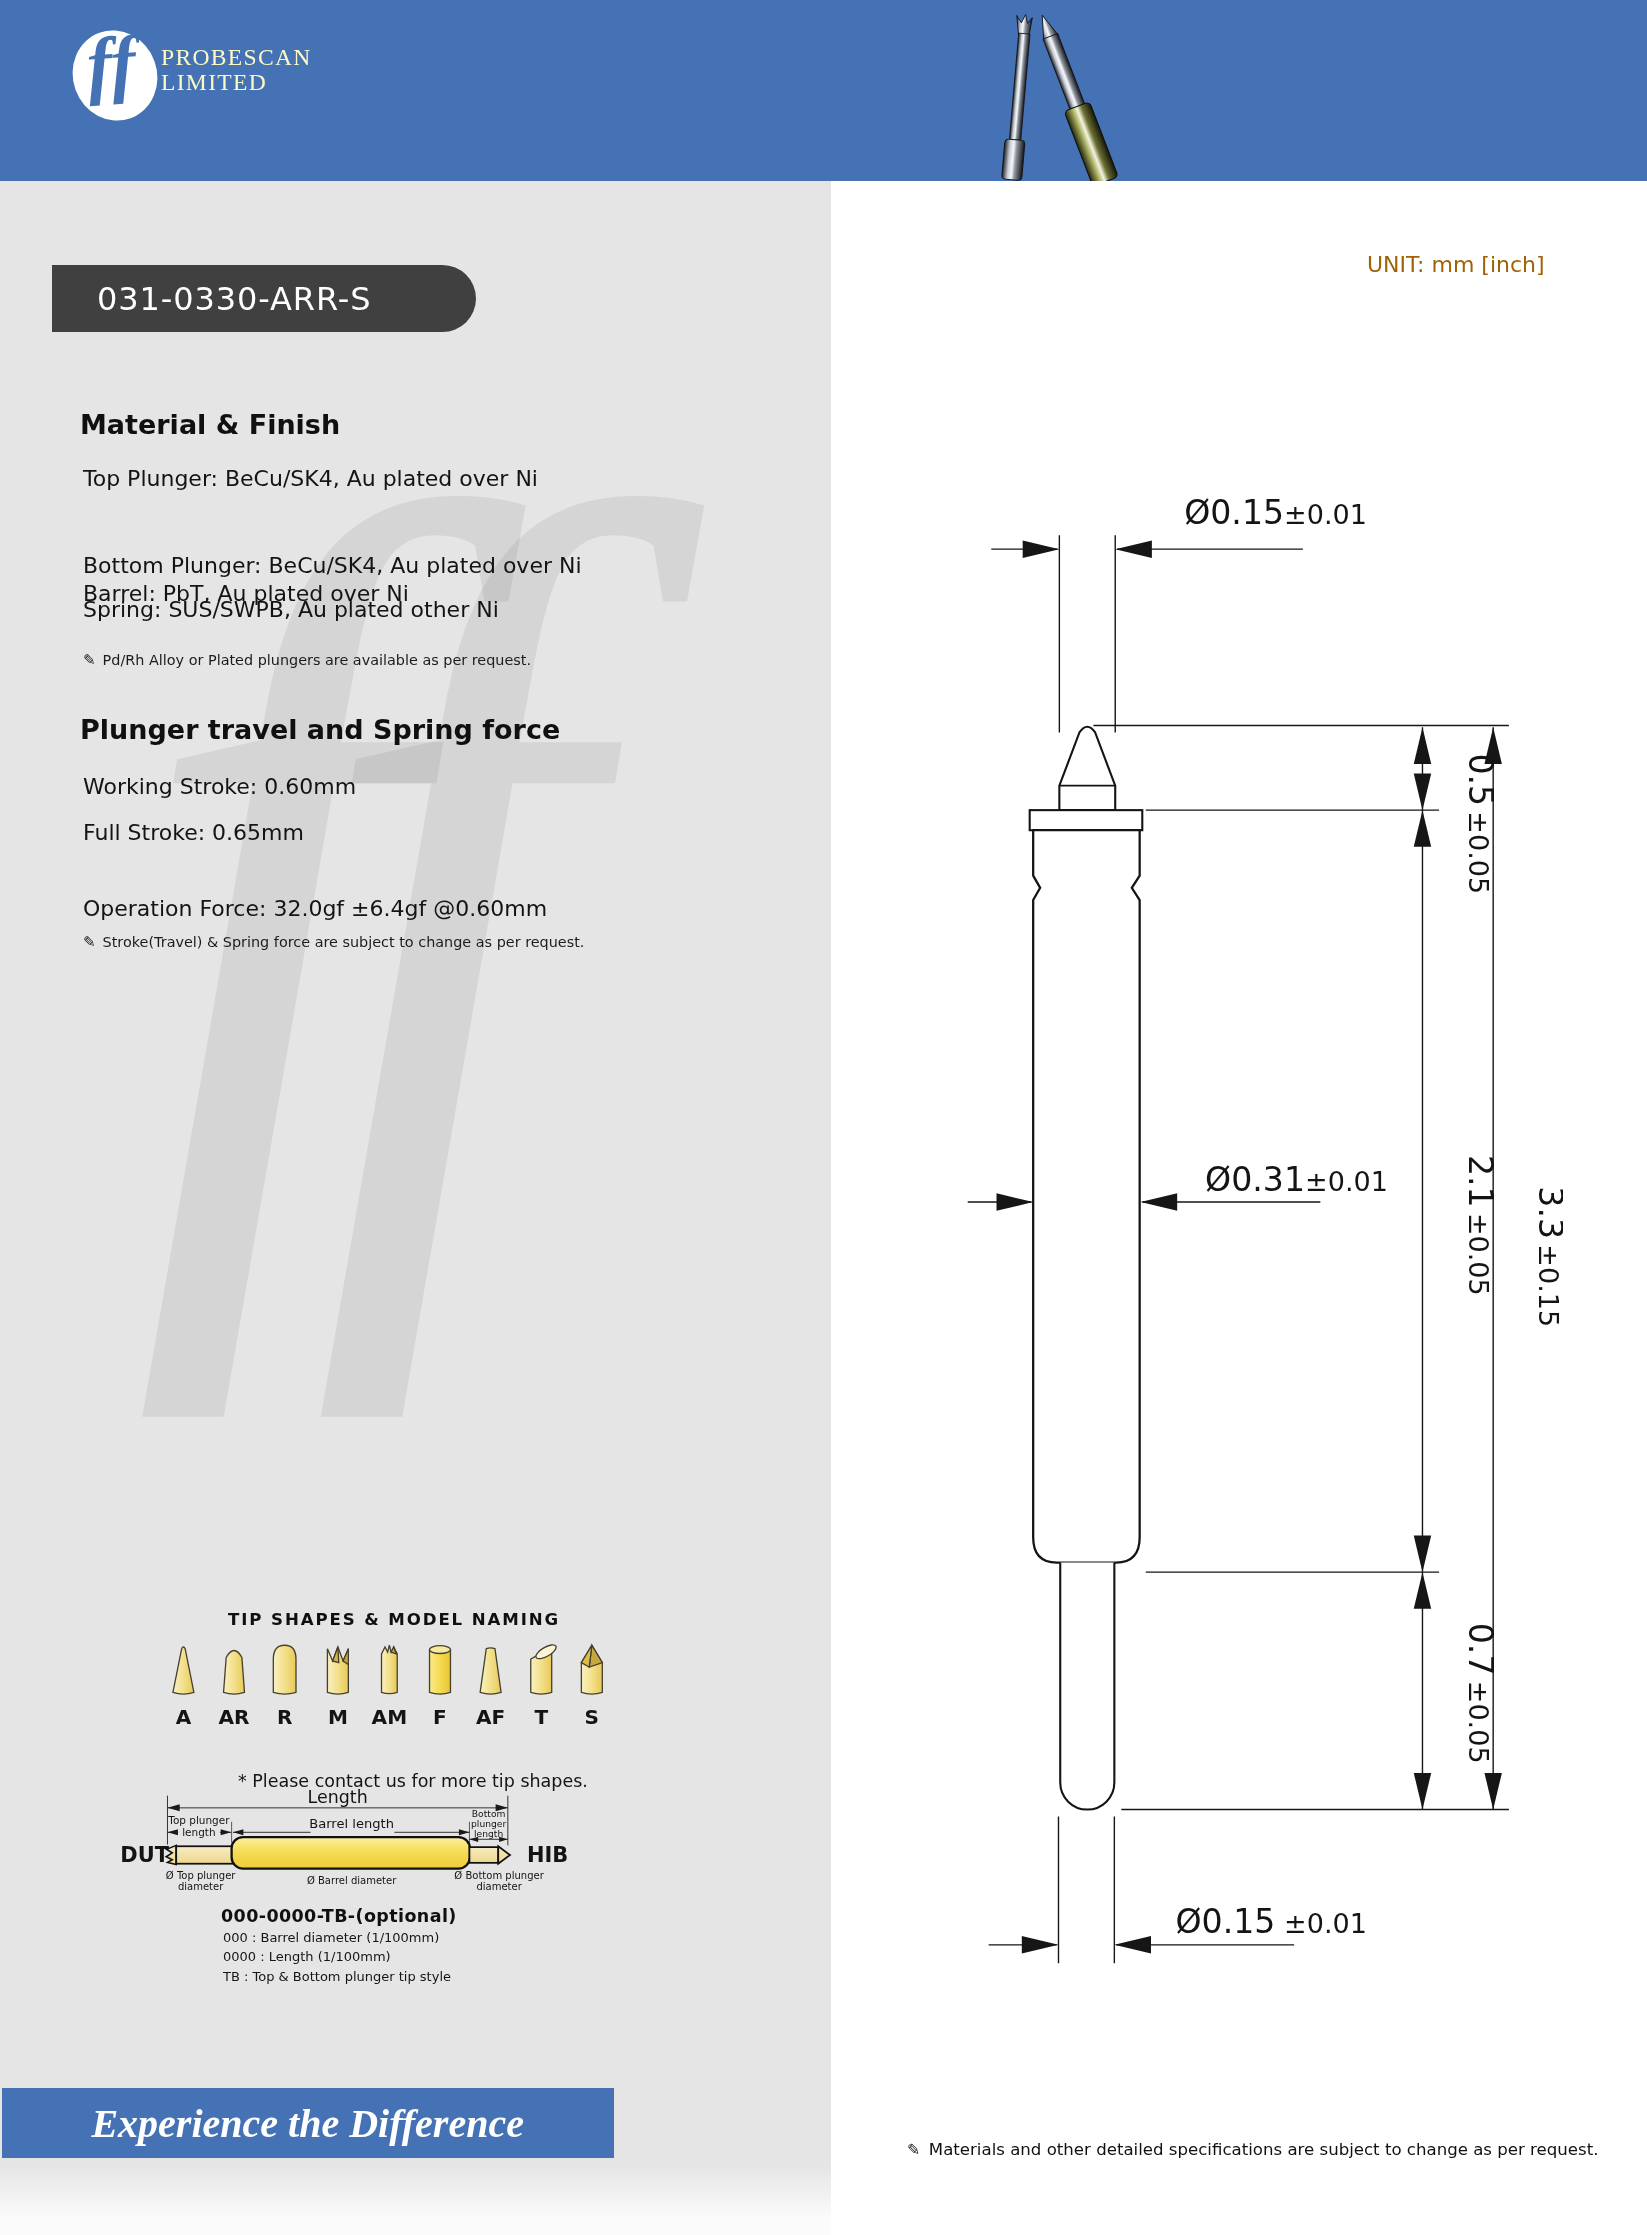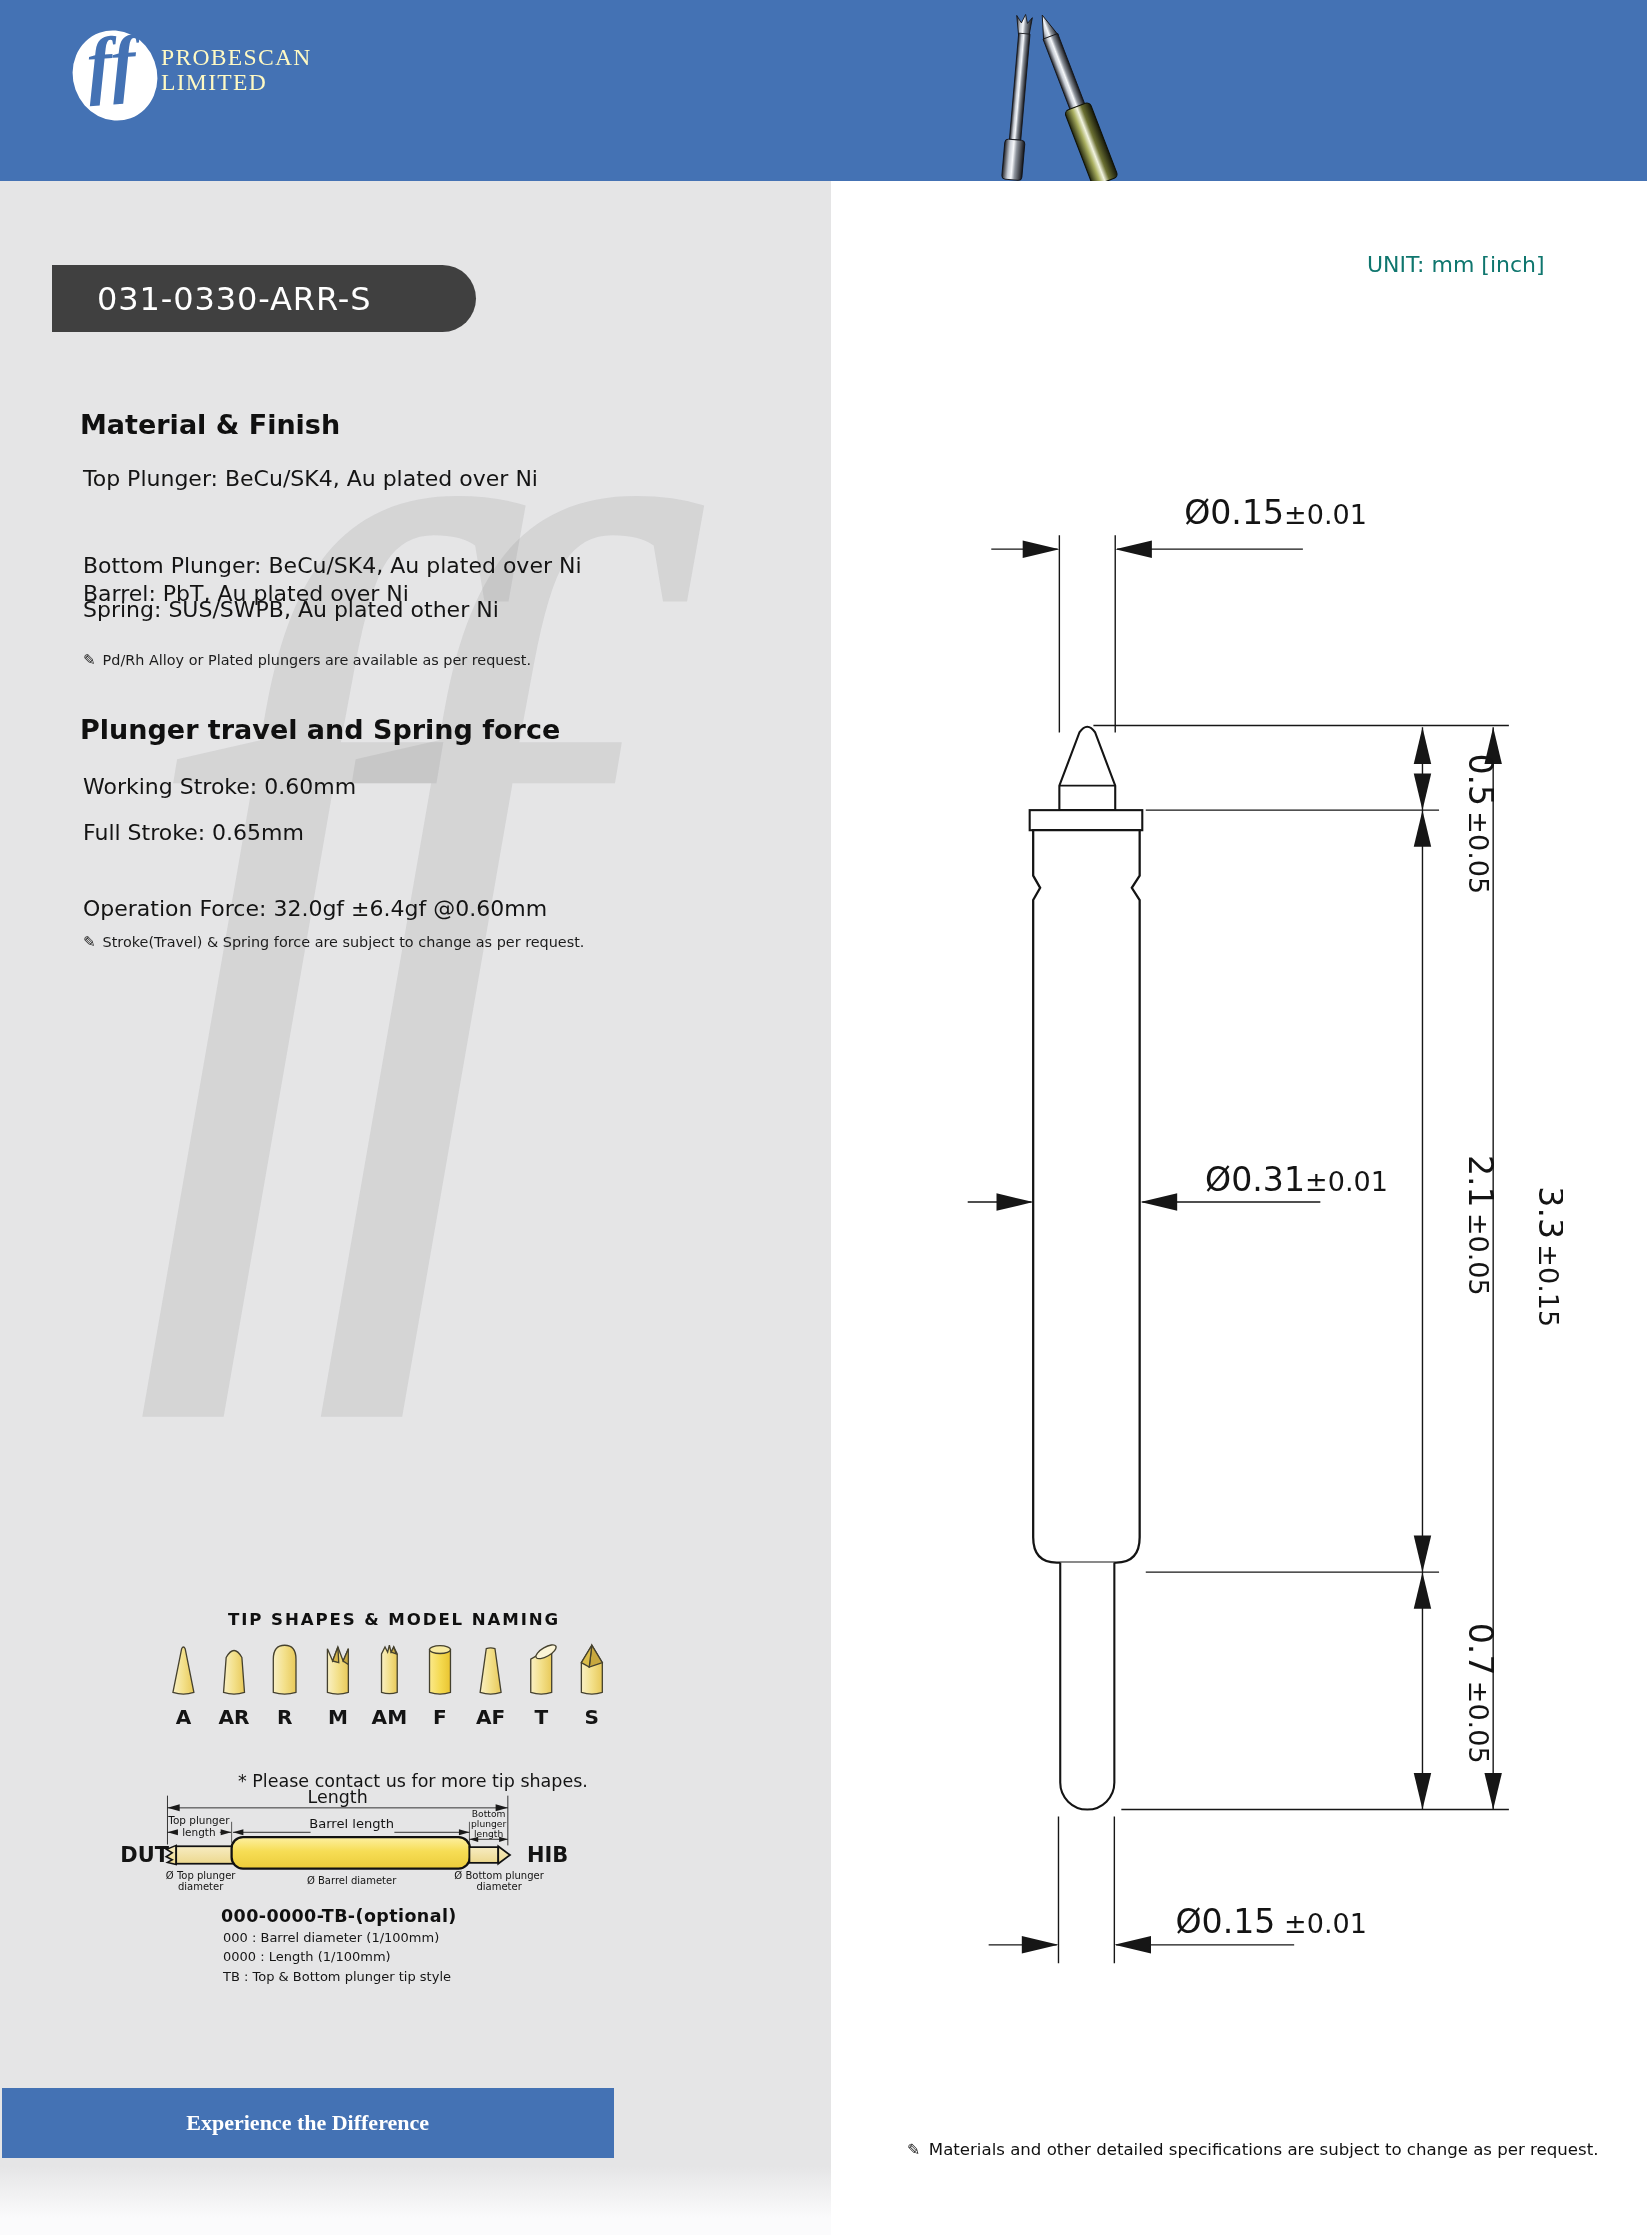--- a/index.html
+++ b/index.html
@@ -23,37 +23,37 @@
         font-style:italic;font-size:1004px;line-height:1.2;letter-spacing:-0.10em;
         color:rgba(120,120,120,0.15);pointer-events:none;}
   .fade{position:absolute;left:0;top:2166px;width:831px;height:70px;
         background:linear-gradient(180deg,rgba(250,250,251,0),#fbfbfc 75%);}
 
   
   .modelbanner{position:absolute;left:52px;top:265px;width:424px;height:67px;background:#404040;
         border-radius:0 34px 34px 0;display:flex;align-items:center;}
   .modelbanner span{margin-left:45px;color:#ffffff;font-size:32px;letter-spacing:0.9px;}
 
-  .unit{position:absolute;left:1367px;top:252px;font-size:22px;color:#0f766e;}
+  .unit{position:absolute;left:1367px;top:252px;font-size:22px;color:#a16207;}
 
   h2.sec{position:absolute;margin:0;left:80px;font-size:27px;font-weight:700;color:#101010;}
   .bodyline{position:absolute;left:83px;font-size:22px;color:#141414;white-space:nowrap;}
   .note{position:absolute;left:83px;font-size:14.4px;color:#1c1c1c;white-space:nowrap;}
   .note .pic{font-size:15px;margin-right:7px;display:inline-block;transform:rotate(0deg);}
 
   .tipshead{position:absolute;left:228px;top:1610px;font-size:16.6px;font-weight:700;letter-spacing:1.9px;color:#101010;}
   .tipsnote{position:absolute;left:238px;top:1771px;font-size:17.5px;color:#141414;}
 
   .patternhead{position:absolute;left:221px;top:1906px;font-size:17.5px;font-weight:700;letter-spacing:0.4px;color:#101010;}
   .rule{position:absolute;left:223px;font-size:13px;color:#161616;white-space:nowrap;}
 
   .tagbanner{position:absolute;left:1.7px;top:2088px;width:612px;height:70px;background:#4472b4;
         display:flex;align-items:center;justify-content:center;}
-  .tagbanner span{color:#ffffff;font-family:"Liberation Serif",serif;
-        font-weight:600;font-size:22px;}
+  .tagbanner span{color:#ffffff;font-family:"Liberation Serif",serif;font-style:italic;
+        font-weight:600;font-size:40px;}
   .footnote{position:absolute;left:907px;top:2140px;font-size:16.6px;color:#111;white-space:nowrap;}
   .footnote .pic{font-size:15.7px;margin-right:8.7px;}
 
   svg text{font-family:"DejaVu Sans",sans-serif;fill:#141414;}
   .dimtxt{font-size:38px;}
   .dimtol{font-size:31px;}
 </style>
 </head>
 <body>
 

